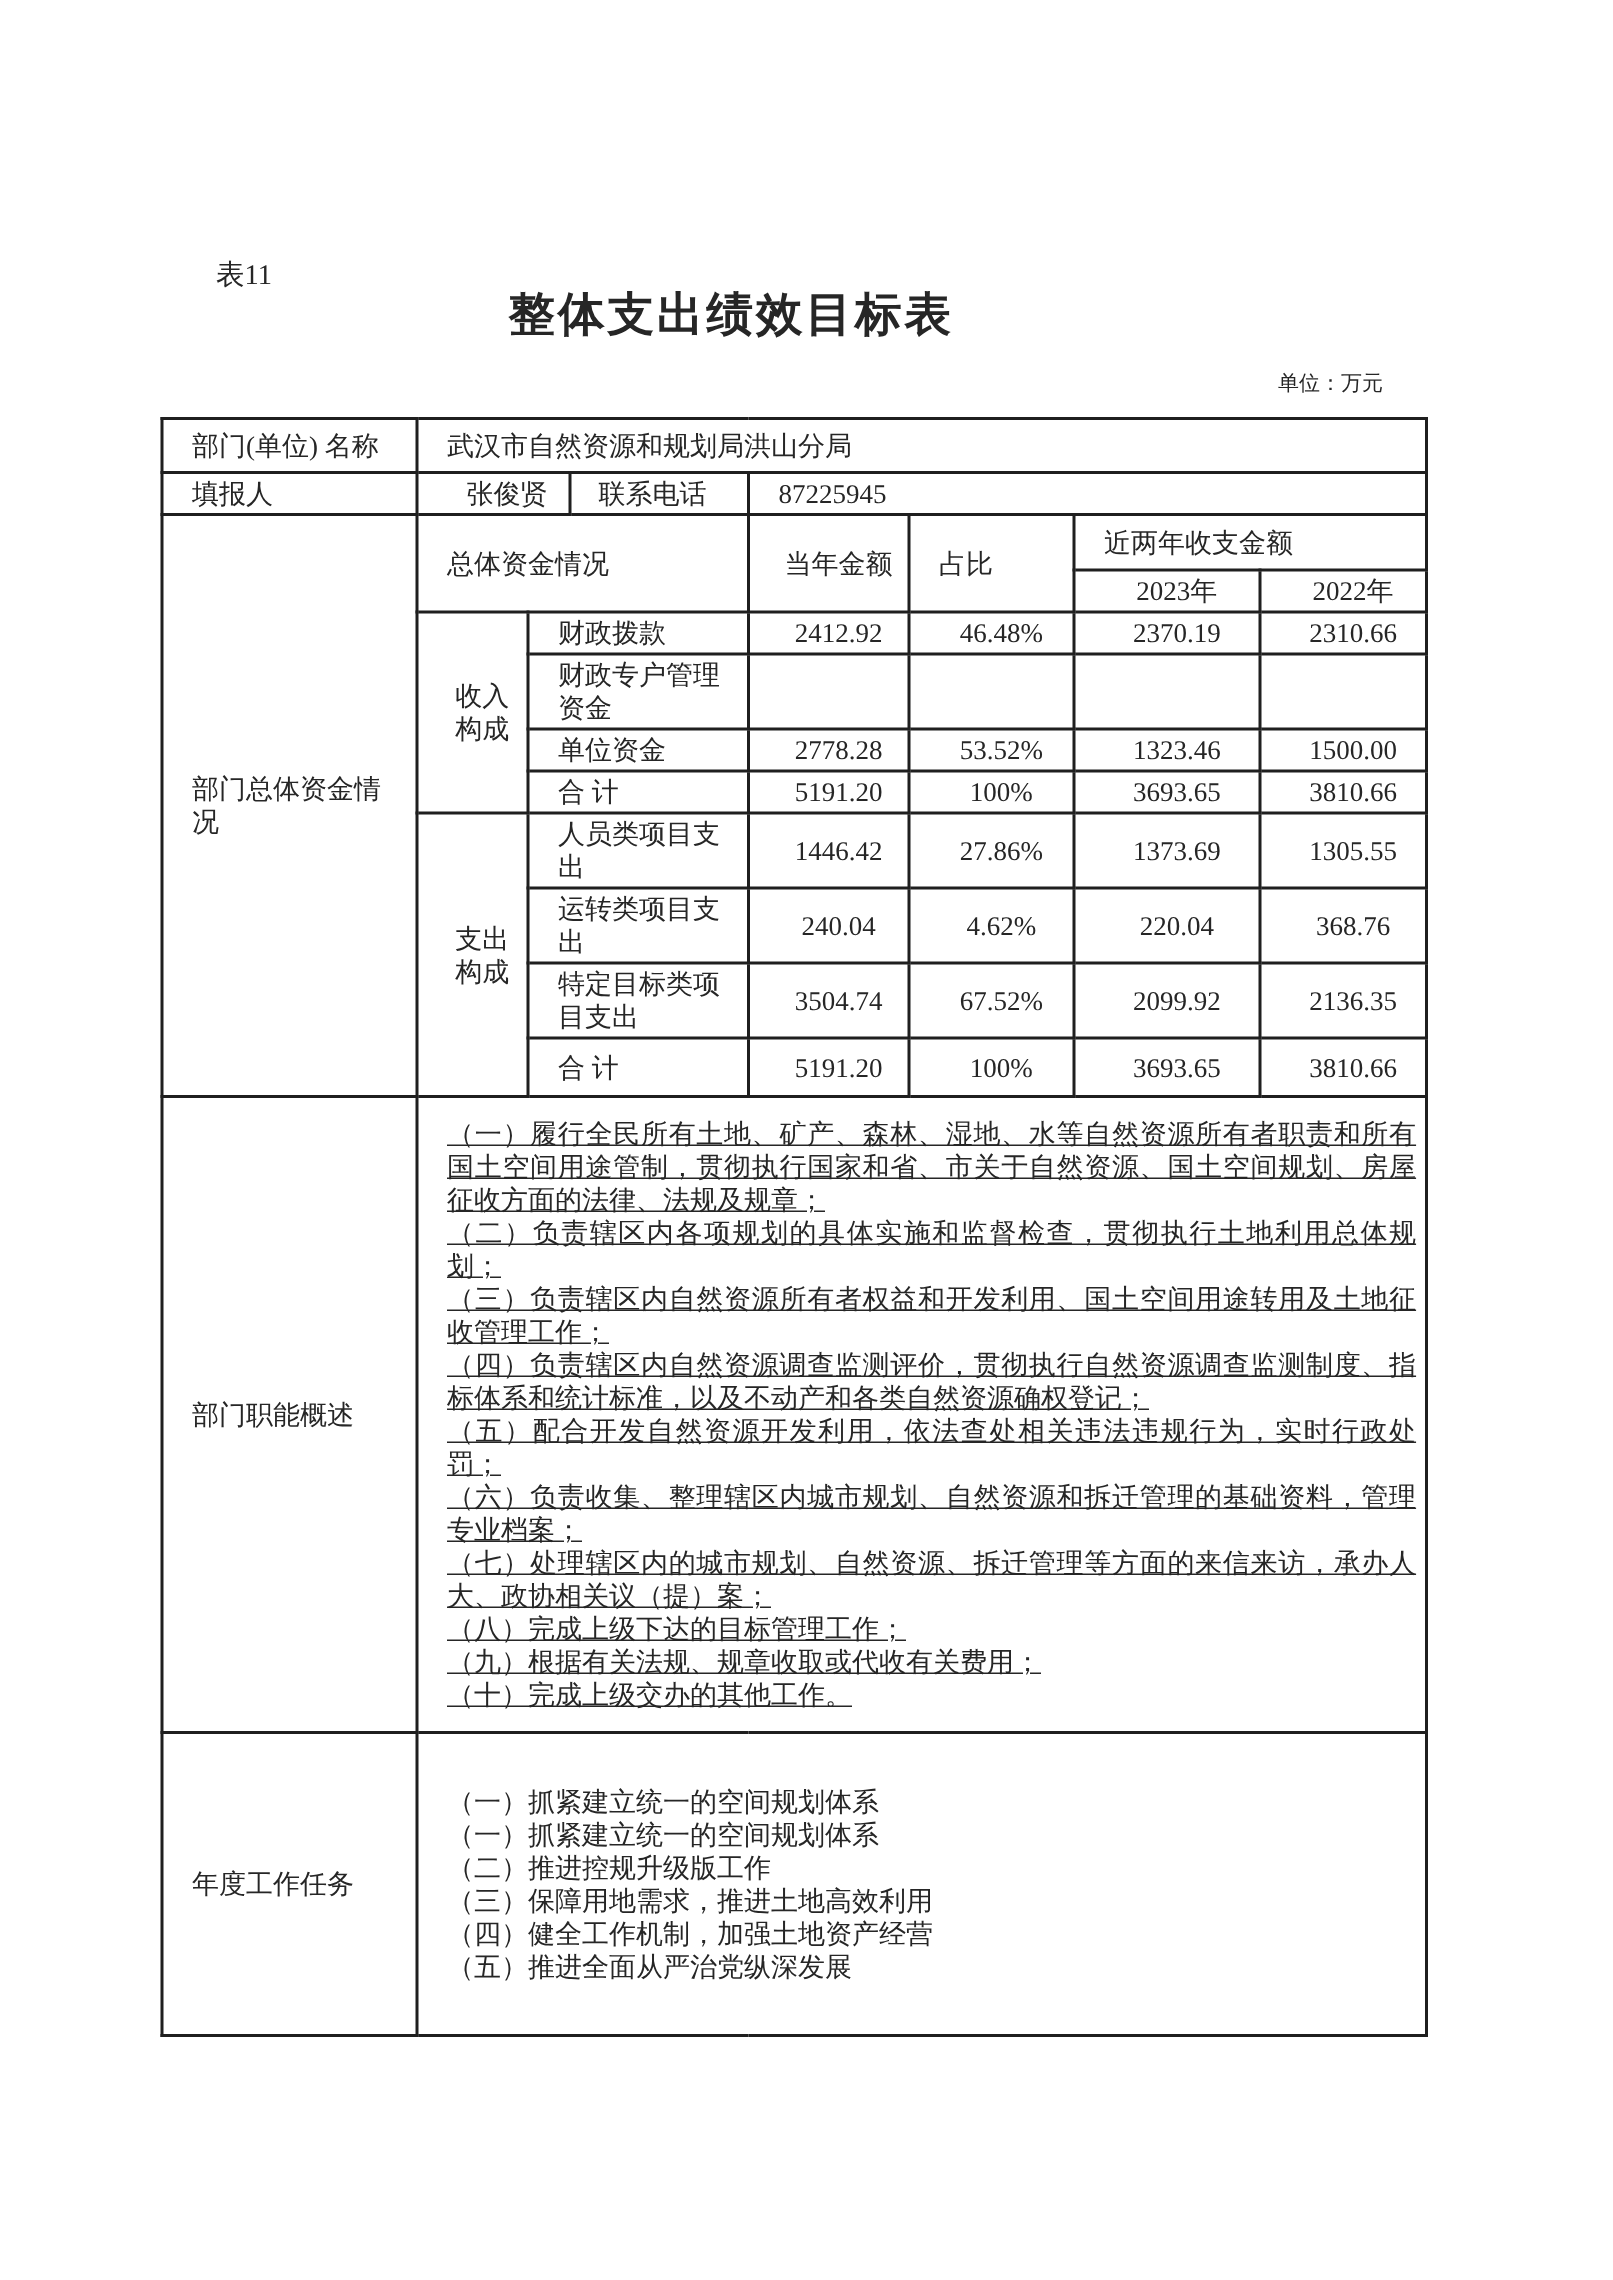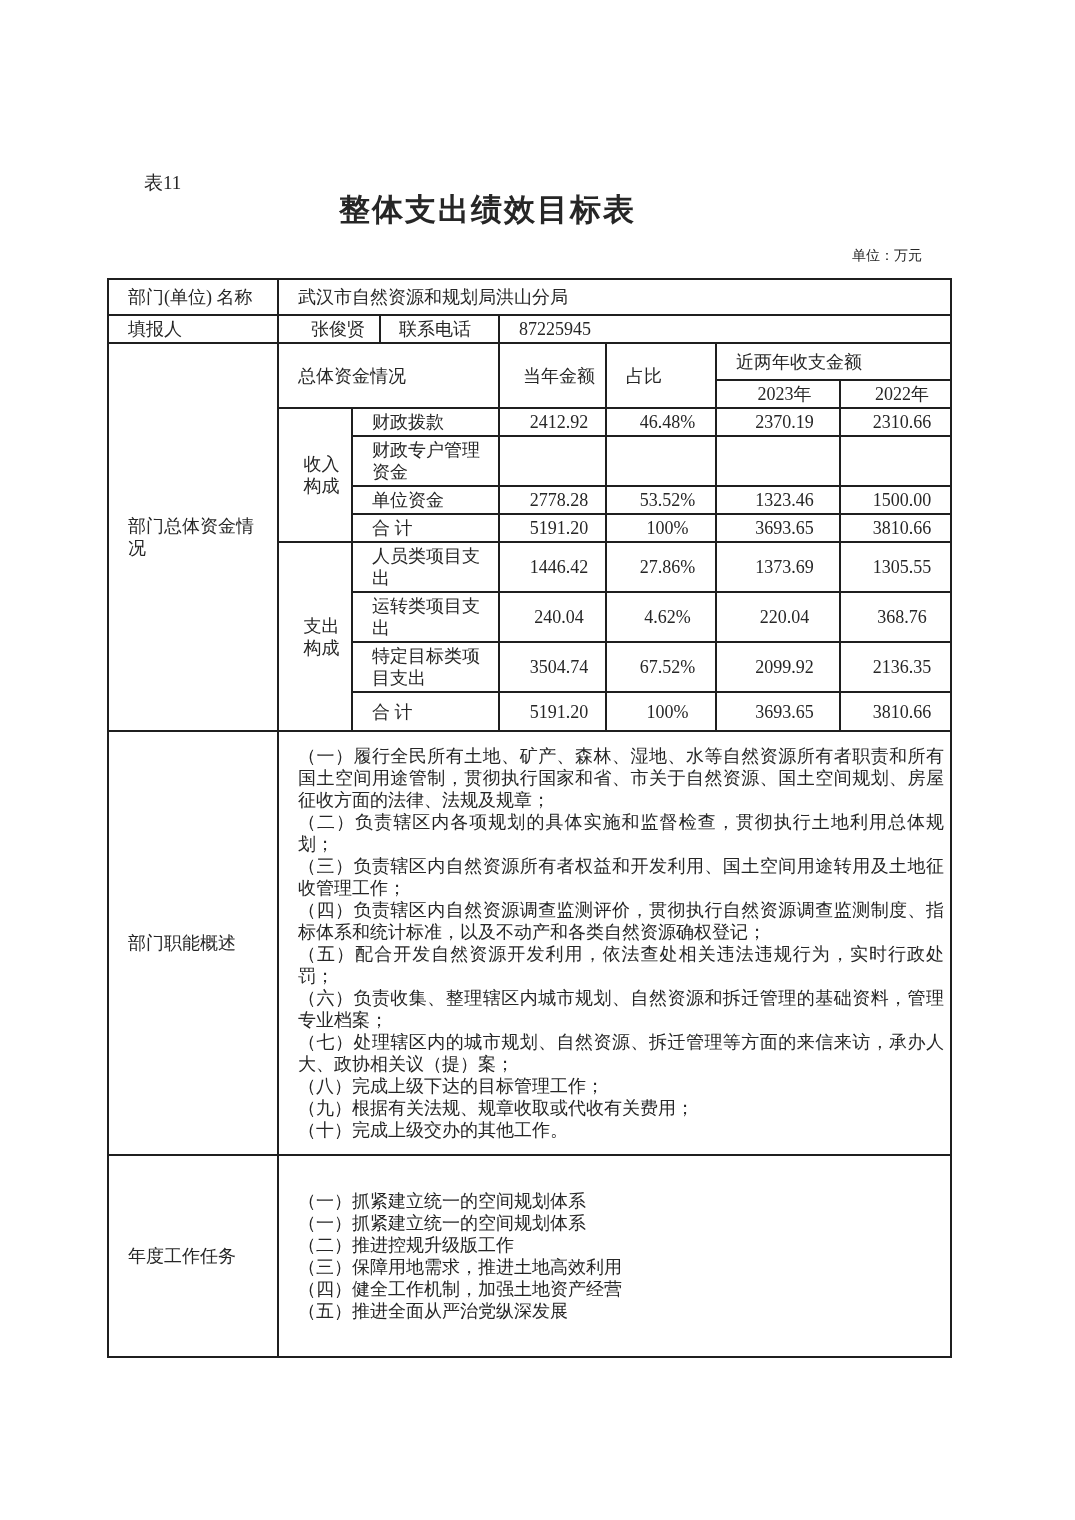--- a/index.html
+++ b/index.html
@@ -68,20 +68,21 @@
   
   td.h-ratio { padding-left: 12px; }
   td.h-recent { padding-left: 15px; }
   
   td.content {
     vertical-align: top;
     padding: 34px 9px 10px 31px;
     text-align: justify;
     line-height: 22.5px;
     font-size: 17.5px;
+    text-decoration: underline;
   }
   td.content .para { margin: 0; }
   td.tasks {
     vertical-align: middle;
     padding: 2px 9px 2px 31px;
     line-height: 23.5px;
     font-size: 17.5px;
   }
 </style>
 </head>

